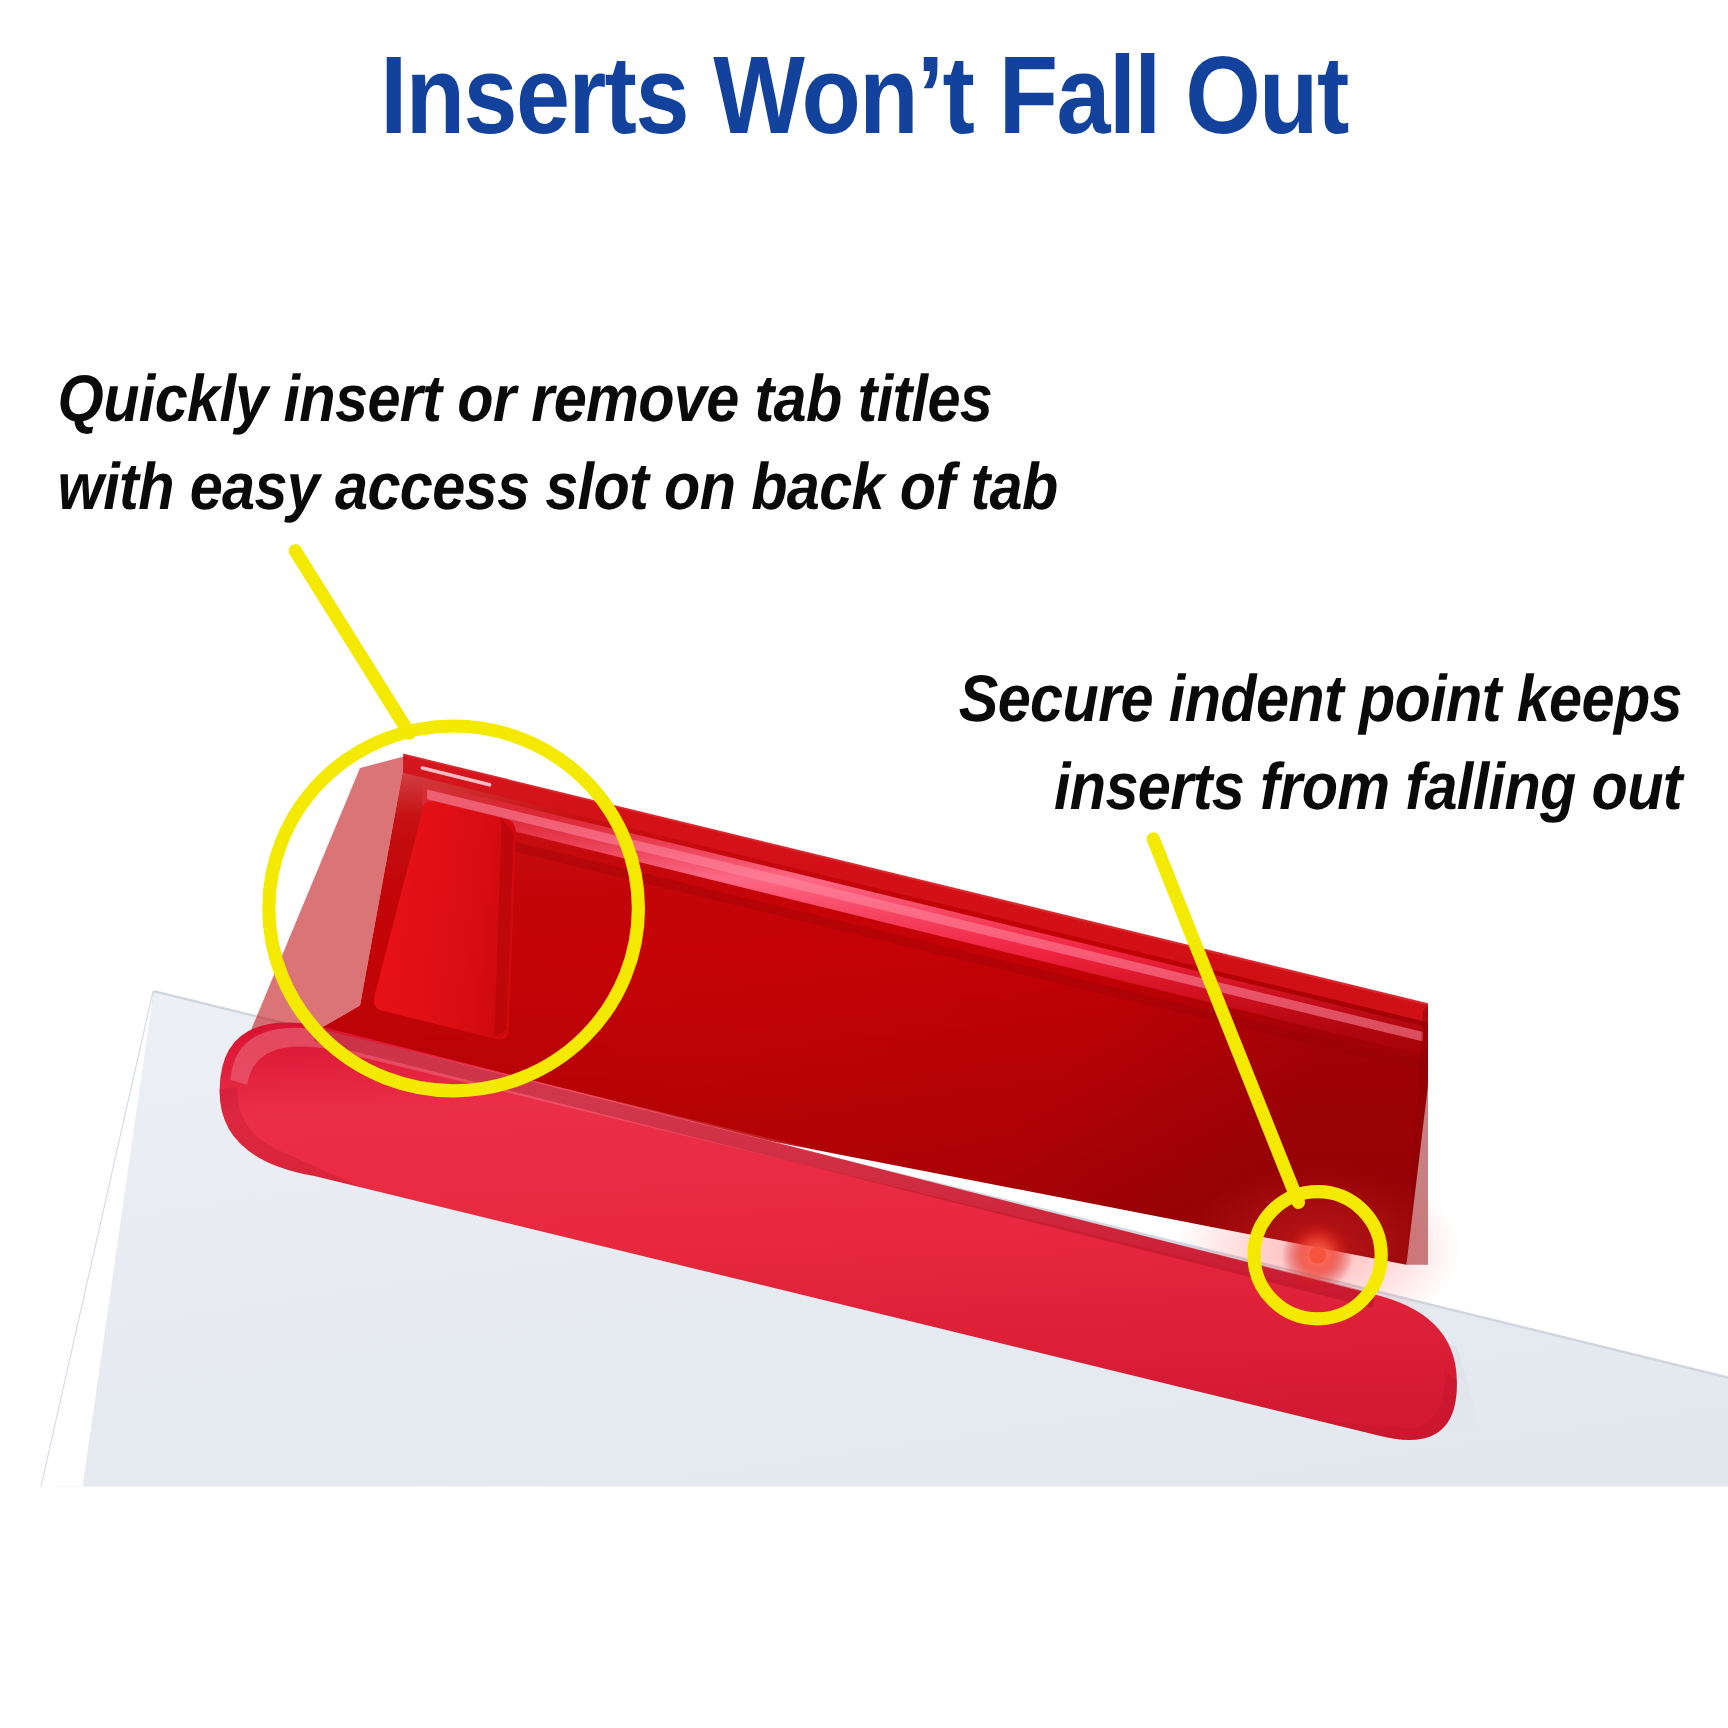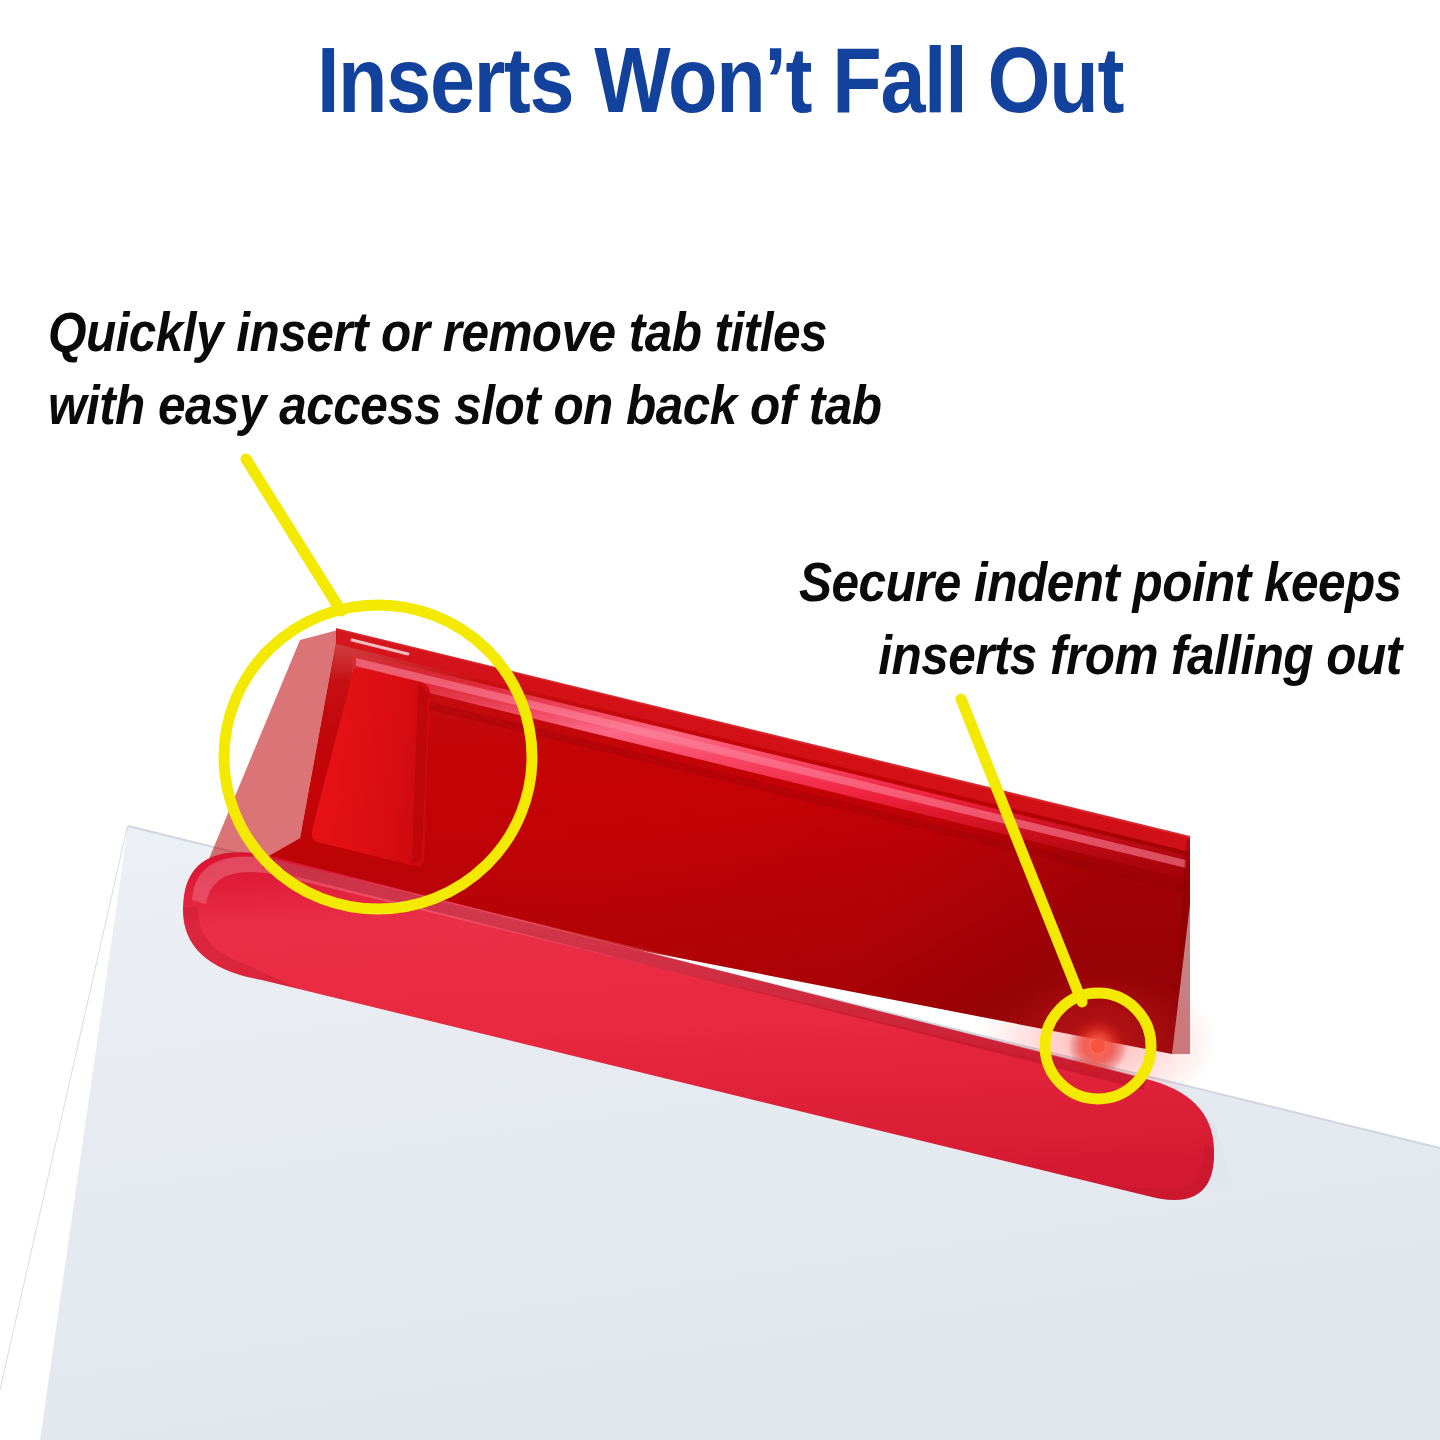--- a/index.html
+++ b/index.html
@@ -3,21 +3,21 @@
 <meta charset="utf-8">
 <style>
   html, body {
     margin: 0;
     padding: 0;
     background: #ffffff;
   }
   #stage {
     position: relative;
     width: 1440px;
-    height: 1440px;
+    height: 1239px;
     background: #ffffff;
     overflow: hidden;
     font-family: "Liberation Sans", "DejaVu Sans", sans-serif;
   }
 
   
   #headline {
     position: absolute;
     left: 0;
     top: 34px;

